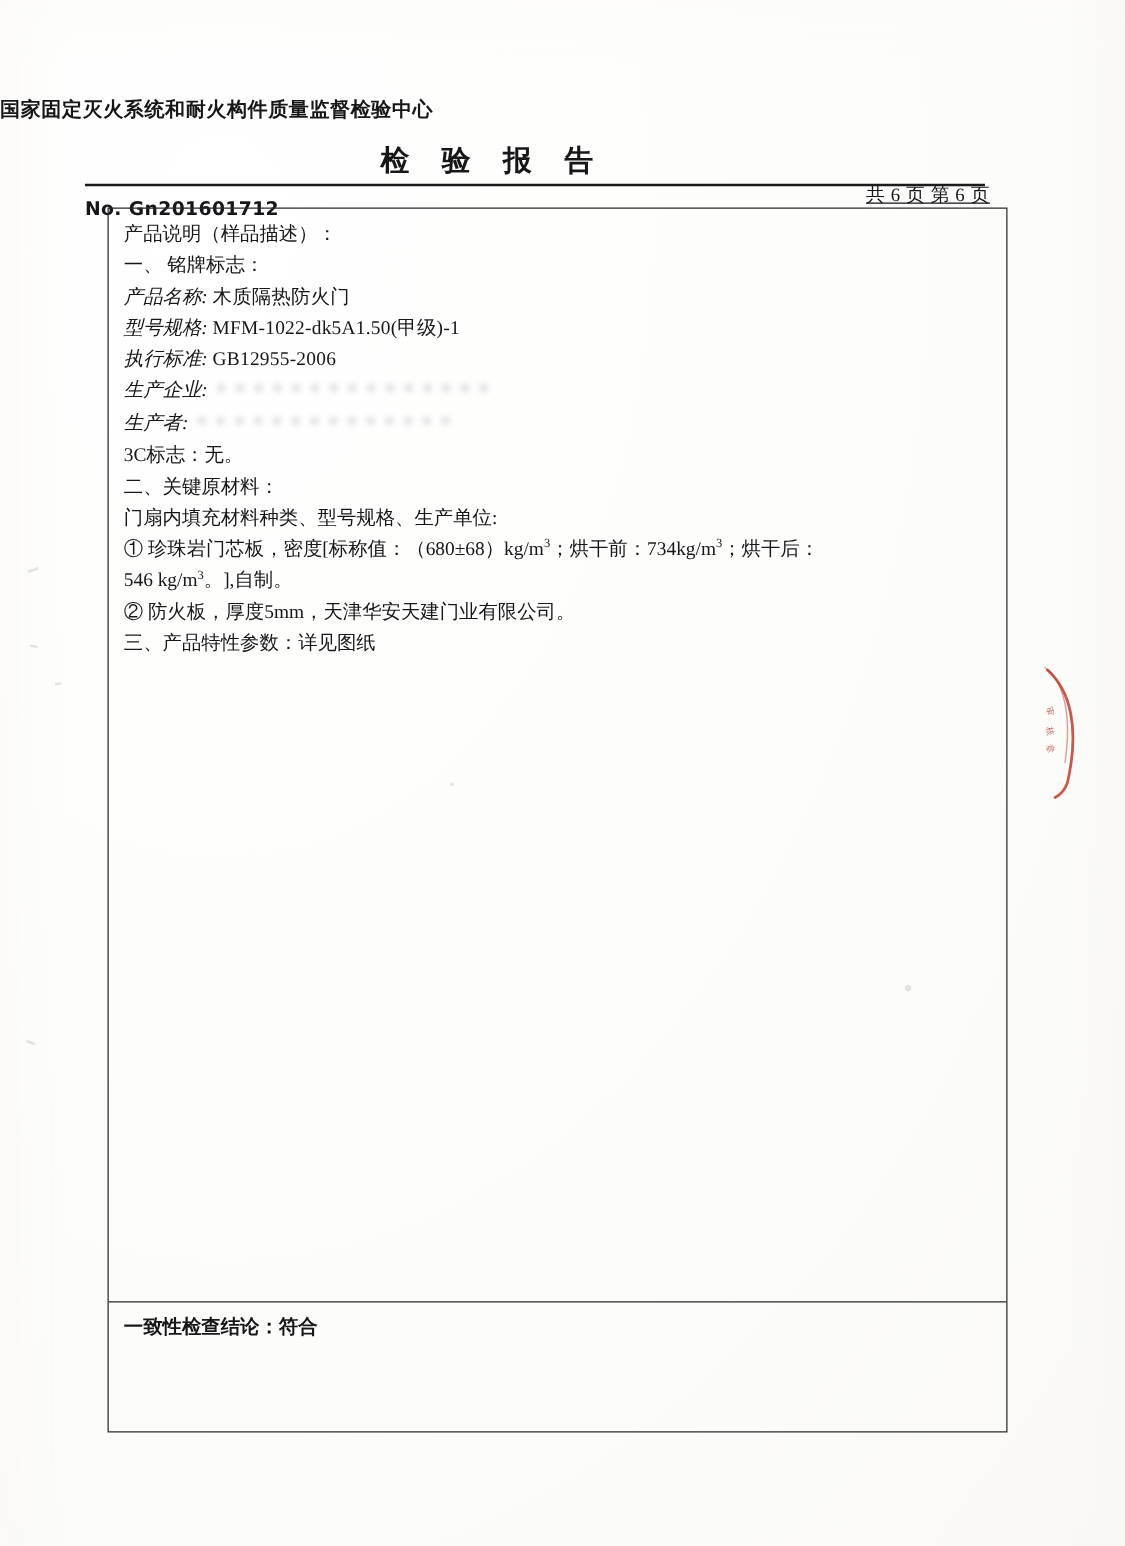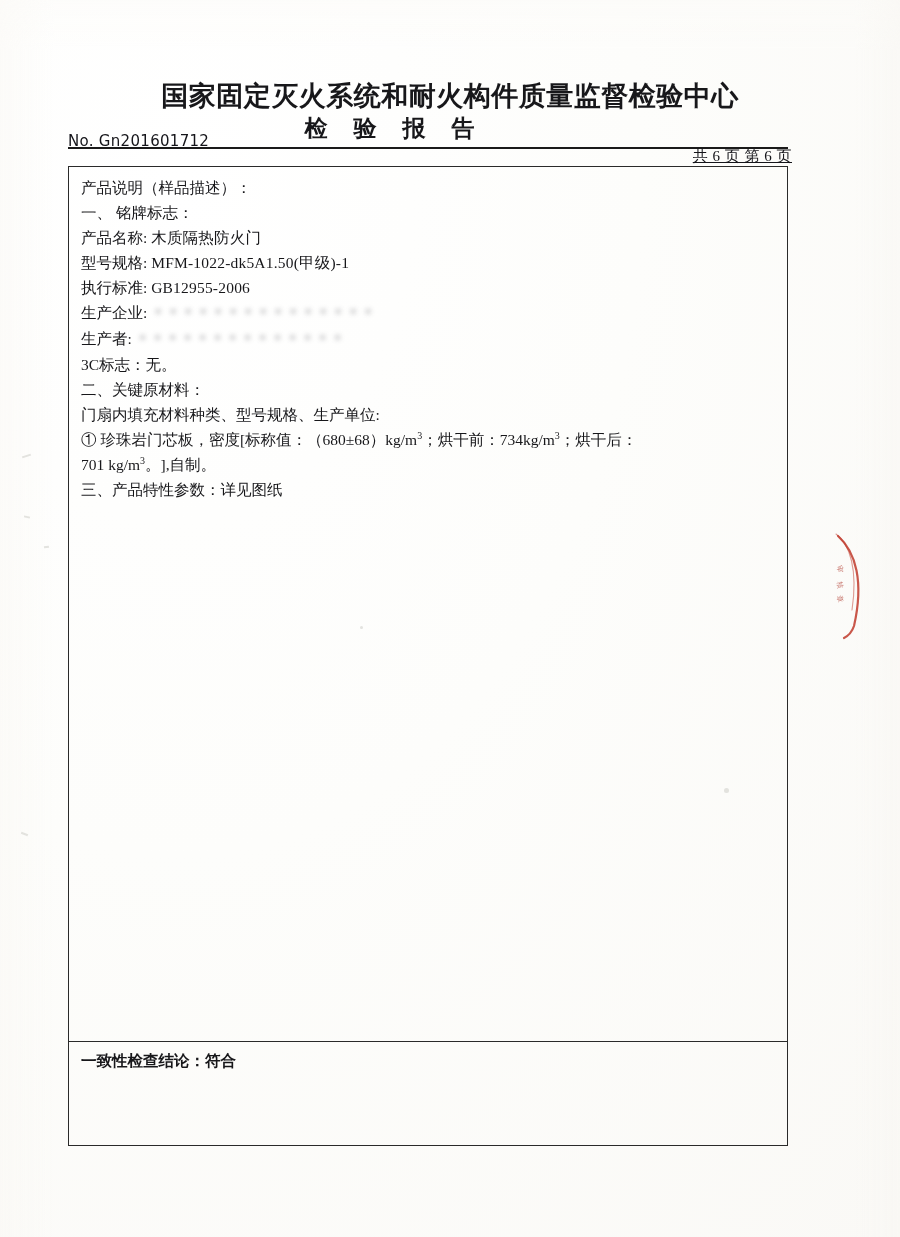--- a/index.html
+++ b/index.html
@@ -34,24 +34,23 @@
       linear-gradient(270deg, rgba(248,246,242,0.9) 0%, rgba(255,255,255,0) 5%),
       linear-gradient(180deg, rgba(252,251,248,0.9) 0%, rgba(255,255,255,0) 4%);
   }
 
   
   .org-title {
     position: absolute;
     top: 78px;
     left: 0;
     width: 900px;
-    text-align: center;
     font-family: "DejaVu Sans", "Liberation Sans", sans-serif;
     font-weight: bold;
-    font-size: 27px;
+    font-size: 16px;
     letter-spacing: 0.5px;
     color: #17171a;
   }
 
   .report-title {
     position: absolute;
     top: 113px;
     left: 0;
     width: 788px;
     text-align: center;
@@ -66,45 +65,45 @@
     position: absolute;
     top: 147px;
     left: 68px;
     width: 720px;
     height: 2px;
     background: #1a1a1a;
   }
 
   .report-no {
     position: absolute;
-    top: 132px;
+    top: 158px;
     left: 68px;
     font-family: "DejaVu Sans", "Liberation Sans", sans-serif;
-    font-weight: normal;
+    font-weight: bold;
     font-size: 15px;
     letter-spacing: 0.3px;
     color: #15151a;
   }
 
   .page-count {
     position: absolute;
     top: 147px;
     right: 108px;
     font-family: "Liberation Serif", serif;
     font-size: 15px;
     color: #15151a;
     letter-spacing: 0.5px;
     text-decoration: underline;
   }
 
   
   .frame {
     position: absolute;
     top: 166px;
-    left: 68px;
+    left: 86px;
     width: 720px;
     height: 980px;
     border: 1.4px solid #2a2a2a;
     box-sizing: border-box;
   }
 
   .frame-inner-divider {
     position: absolute;
     left: 0;
     top: 874px;
@@ -118,21 +117,21 @@
     top: 8px;
     left: 12px;
     width: 690px;
     font-size: 15.5px;
     line-height: 25px;
     color: #17171a;
   }
 
   .line { white-space: nowrap; }
 
-  .lbl-ind { display: inline-block; }
+  .lbl-ind { display: inline-block; font-style: italic; }
 
   .mono-val {
     font-family: "Liberation Serif", serif;
     letter-spacing: 0.2px;
   }
 
   sup {
     font-size: 10px;
     vertical-align: super;
     line-height: 0;
@@ -230,23 +229,24 @@
 
       <div class="line">二、关键原材料：</div>
 
       <div class="line">门扇内填充材料种类、型号规格、生产单位:</div>
 
       <div class="line">
         <span>① 珍珠岩门芯板，密度[标称值：（680±68）kg/m</span><sup>3</sup><span>；烘干前：734kg/m</span><sup>3</sup><span>；烘干后：</span>
       </div>
 
       <div class="line">
-        <span>701 kg/m</span><sup>3</sup><span>。],自制。</span>
-      </div>
-
+        <span>546 kg/m</span><sup>3</sup><span>。],自制。</span>
+      </div>
+
+      <div class="line">② 防火板，厚度5mm，天津华安天建门业有限公司。</div>
 
       <div class="line">三、产品特性参数：详见图纸</div>
     </div>
 
     <div class="frame-inner-divider"></div>
     <div class="conclusion">一致性检查结论：符合</div>
   </div>
 
   <div class="stamp-mark">
     <svg width="46" height="110" viewBox="0 0 46 110" xmlns="http://www.w3.org/2000/svg">

